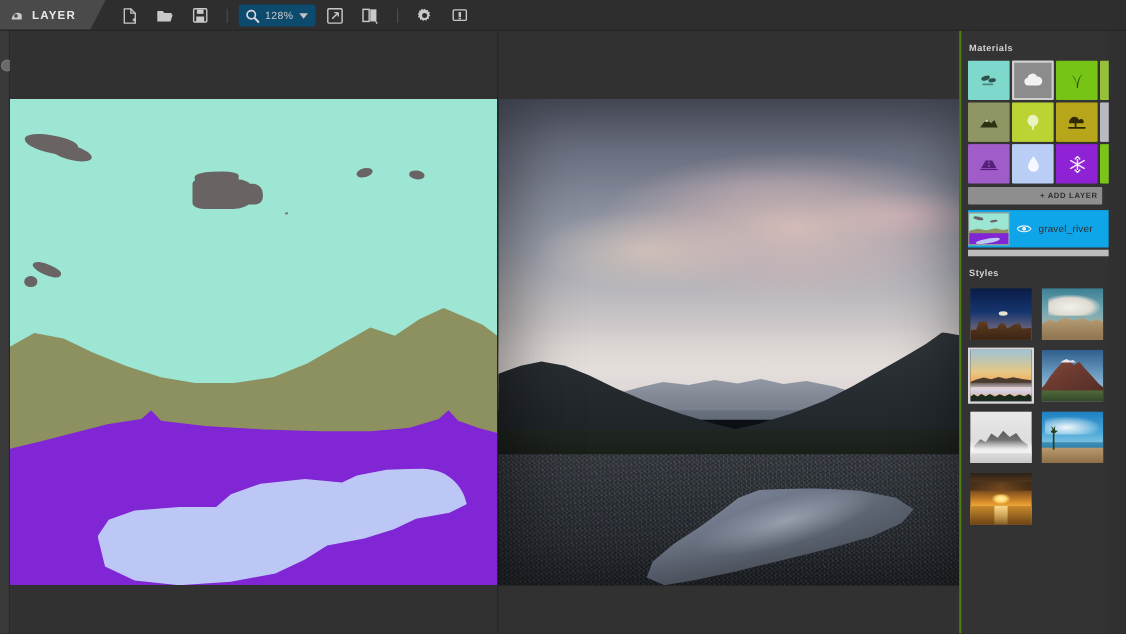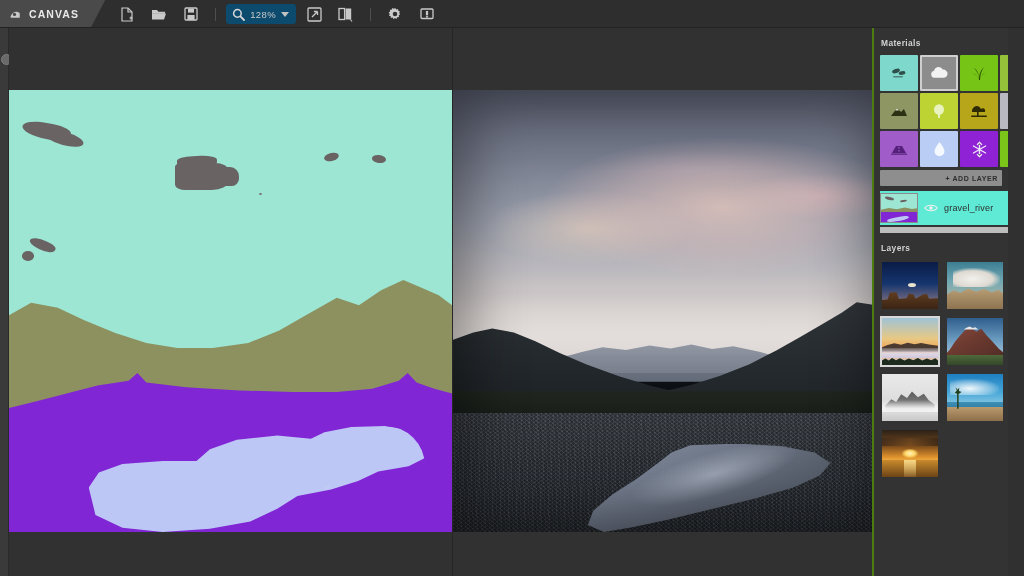--- a/index.html
+++ b/index.html
@@ -210,21 +210,21 @@
   .mat svg { display: block; }
 
   .addlayer-bar {
     margin: 3px 6px 5px 6px; height: 16px; background: #8e8e8e;
     display: flex; align-items: center; justify-content: flex-end;
     padding-right: 4px; border-radius: 1px;
   }
   .addlayer-bar span { font-size: 7px; color: #2d2d2d; letter-spacing: .6px; font-weight: bold; }
 
   .layer-row {
-    margin: 0 0 2px 6px; height: 34px; background: #5eead4;
+    margin: 0 0 2px 6px; height: 34px; background: #0ea5e9;
     display: flex; align-items: center; gap: 6px; padding-right: 4px;
   }
   .layer-thumb {
     width: 38px; height: 30px; flex: 0 0 auto; position: relative;
     overflow: hidden; background: #9ce6d3; border: 1px solid #8a8a8a;
   }
   .lt-m { position: absolute; left: 0; right: 0; top: 46%; bottom: 28%; background: #8d9160;
           clip-path: polygon(0 40%, 22% 14%, 44% 34%, 66% 10%, 86% 30%, 100% 18%, 100% 100%, 0 100%); }
   .lt-g { position: absolute; left: 0; right: 0; bottom: 0; height: 34%; background: #8026d4; }
   .lt-w { position: absolute; left: 18%; bottom: 3%; width: 62%; height: 16%;
@@ -324,21 +324,21 @@
 
 <div id="app">
 
   <div class="topbar">
 
     <div class="app-tab">
       <svg class="logo-mark" viewBox="0 0 16 16">
         <path d="M1 11 C3 5, 9 3, 13 7 L13 13 L1 13 Z" fill="#c9c9c9"></path>
         <circle cx="6" cy="8.6" r="2.2" fill="#4a4a4a"></circle>
       </svg>
-      <span class="tab-label">CANVAS</span>
+      <span class="tab-label">LAYER</span>
     </div>
 
     <div class="tb-tools">
 
       <div class="tb-btn">
         <svg width="14" height="15" viewBox="0 0 14 15">
           <path d="M2 1 h6 l4 4 v9 h-10 z" fill="none" stroke="#c9c9c9" stroke-width="1.2"></path>
           <path d="M8 1 v4 h4" fill="none" stroke="#c9c9c9" stroke-width="1.2"></path>
           <path d="M9.5 11 h3 M11 9.5 v3" stroke="#c9c9c9" stroke-width="1.2"></path>
         </svg>
@@ -553,21 +553,21 @@
       </div>
       <svg class="eye" viewBox="0 0 18 12">
         <path d="M1 6 C4 1.4, 14 1.4, 17 6 C14 10.6, 4 10.6, 1 6z" fill="none" stroke="#f0f0f0" stroke-width="1.3"></path>
         <circle cx="9" cy="6" r="2.3" fill="#f0f0f0"></circle>
       </svg>
       <span class="layer-name">gravel_river</span>
     </div>
 
     <div class="layers-empty"></div>
 
-    <div class="sec-title">Layers</div>
+    <div class="sec-title">Styles</div>
     <div class="style-grid">
 
       <div class="style-thumb">
         <div class="st-layer s-mesa-sky"></div>
         <div class="s-mesa-star"></div>
         <div class="s-mesa-land"></div>
       </div>
 
       <div class="style-thumb">
         <div class="st-layer s-rock-sky"></div>

